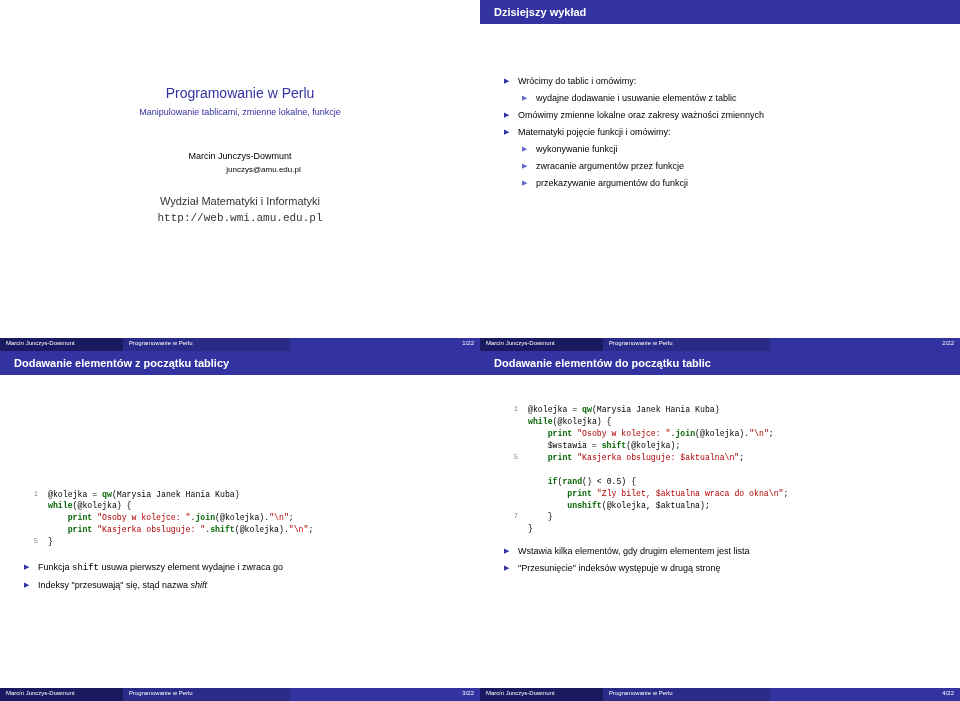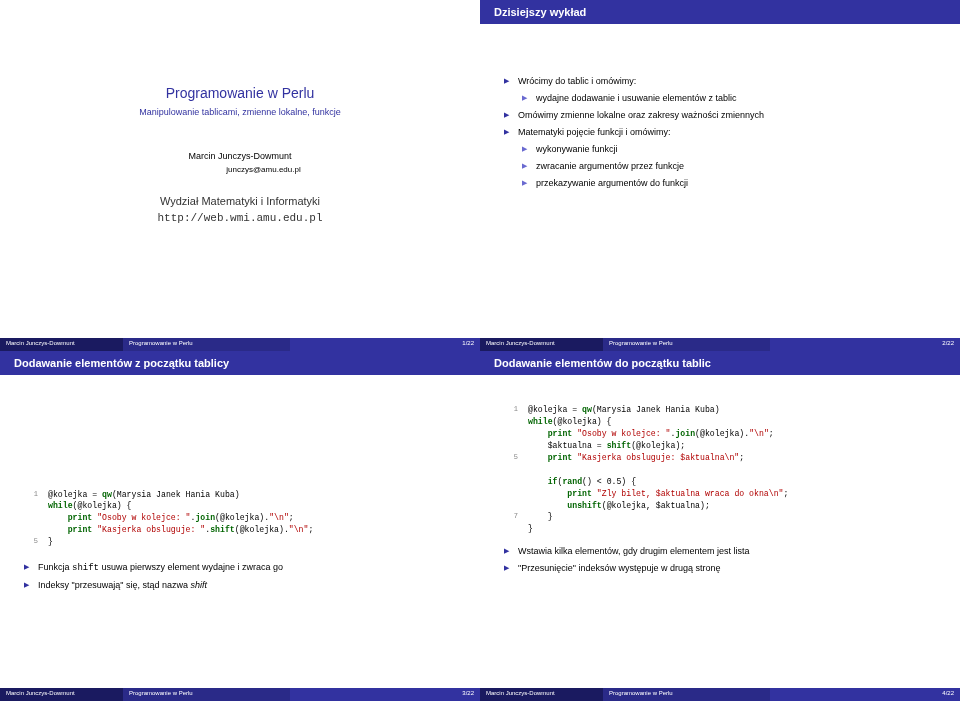--- a/index.html
+++ b/index.html
@@ -144,21 +144,21 @@
   </div>
 </div>
 
 <div class="slide">
   <div class="titlebar">Dodawanie elementów do początku tablic</div>
   <div class="body">
     <div class="code">
 <span class="ln">1</span><span>@kolejka = </span><span class="kw">qw</span><span>(Marysia Janek Hania Kuba)</span>
 <span class="ln"> </span><span class="kw">while</span><span>(@kolejka) {</span>
 <span class="ln"> </span><span>    </span><span class="kw">print</span><span class="str"> "Osoby w kolejce: "</span><span>.</span><span class="kw">join</span><span>(@kolejka).</span><span class="str">"\n"</span><span>;</span>
-<span class="ln"> </span><span>    $aktualna = </span><span class="kw">shift</span><span>(@kolejka);</span>
+<span class="ln"> </span><span>    $wstawia = </span><span class="kw">shift</span><span>(@kolejka);</span>
 <span class="ln">5</span><span>    </span><span class="kw">print</span><span class="str"> "Kasjerka obsluguje: $aktualna\n"</span><span>;</span>
 <span class="ln"> </span><span></span>
 <span class="ln"> </span><span>    </span><span class="kw">if</span><span>(</span><span class="kw">rand</span><span>() &lt; 0.5) {</span>
 <span class="ln"> </span><span>        </span><span class="kw">print</span><span class="str"> "Zly bilet, $aktualna wraca do okna\n"</span><span>;</span>
 <span class="ln"> </span><span>        </span><span class="kw">unshift</span><span>(@kolejka, $aktualna);</span>
 <span class="ln">7</span><span>    }</span>
 <span class="ln"> </span><span>}</span></div>
     <ul class="beamer">
       <li>Wstawia kilka elementów, gdy drugim elementem jest lista</li>
       <li>"Przesunięcie" indeksów występuje w drugą stronę</li>

